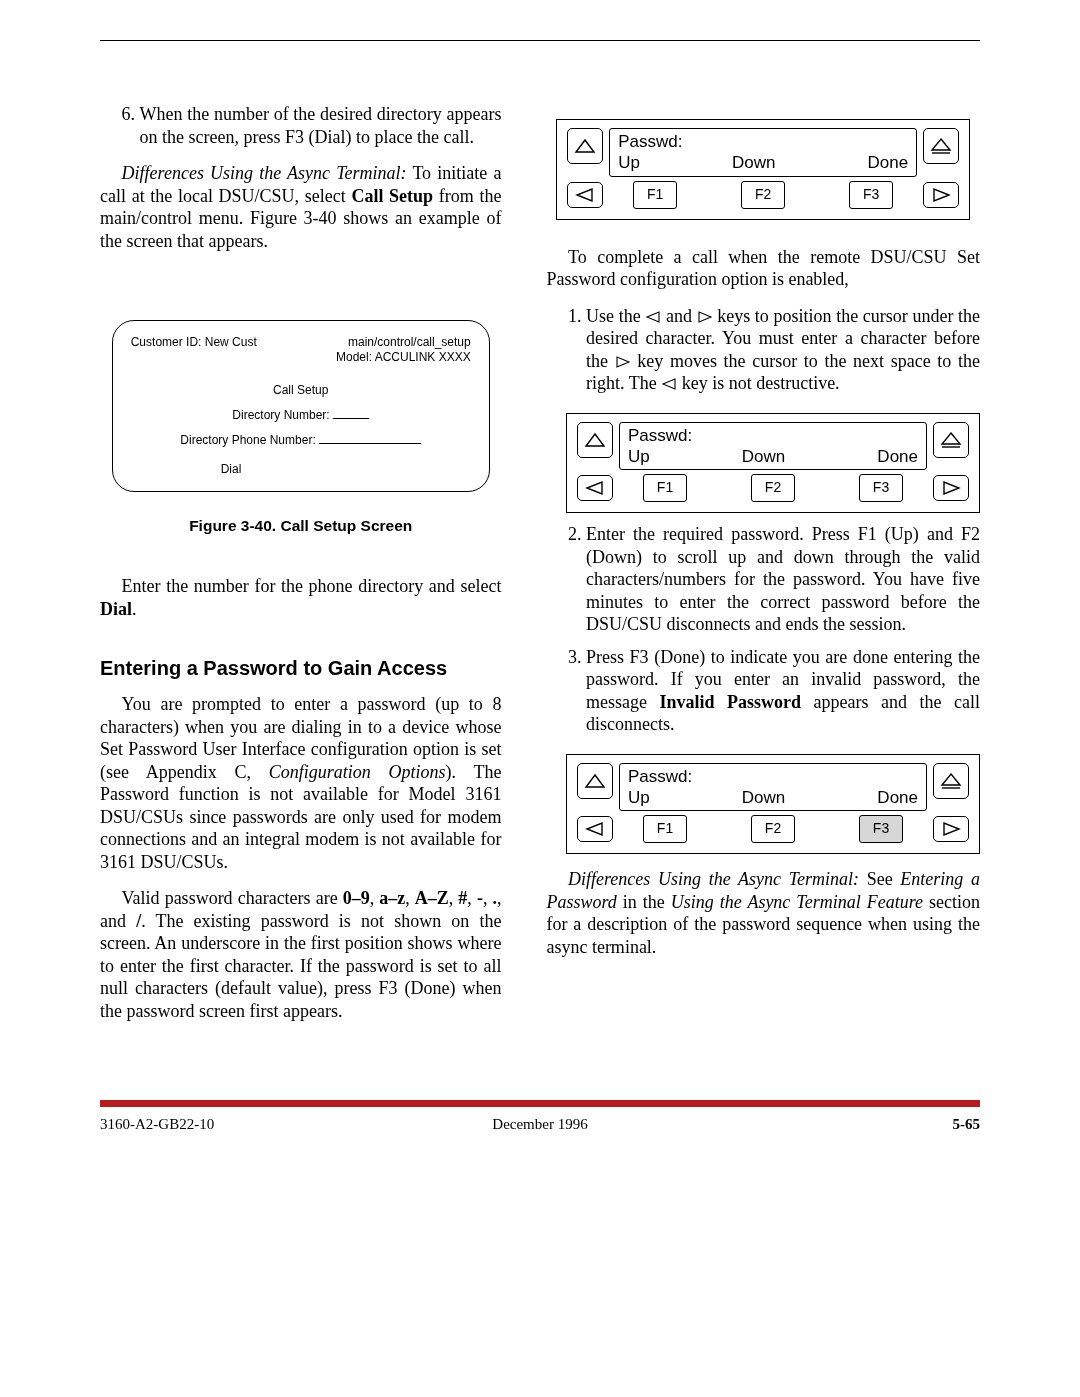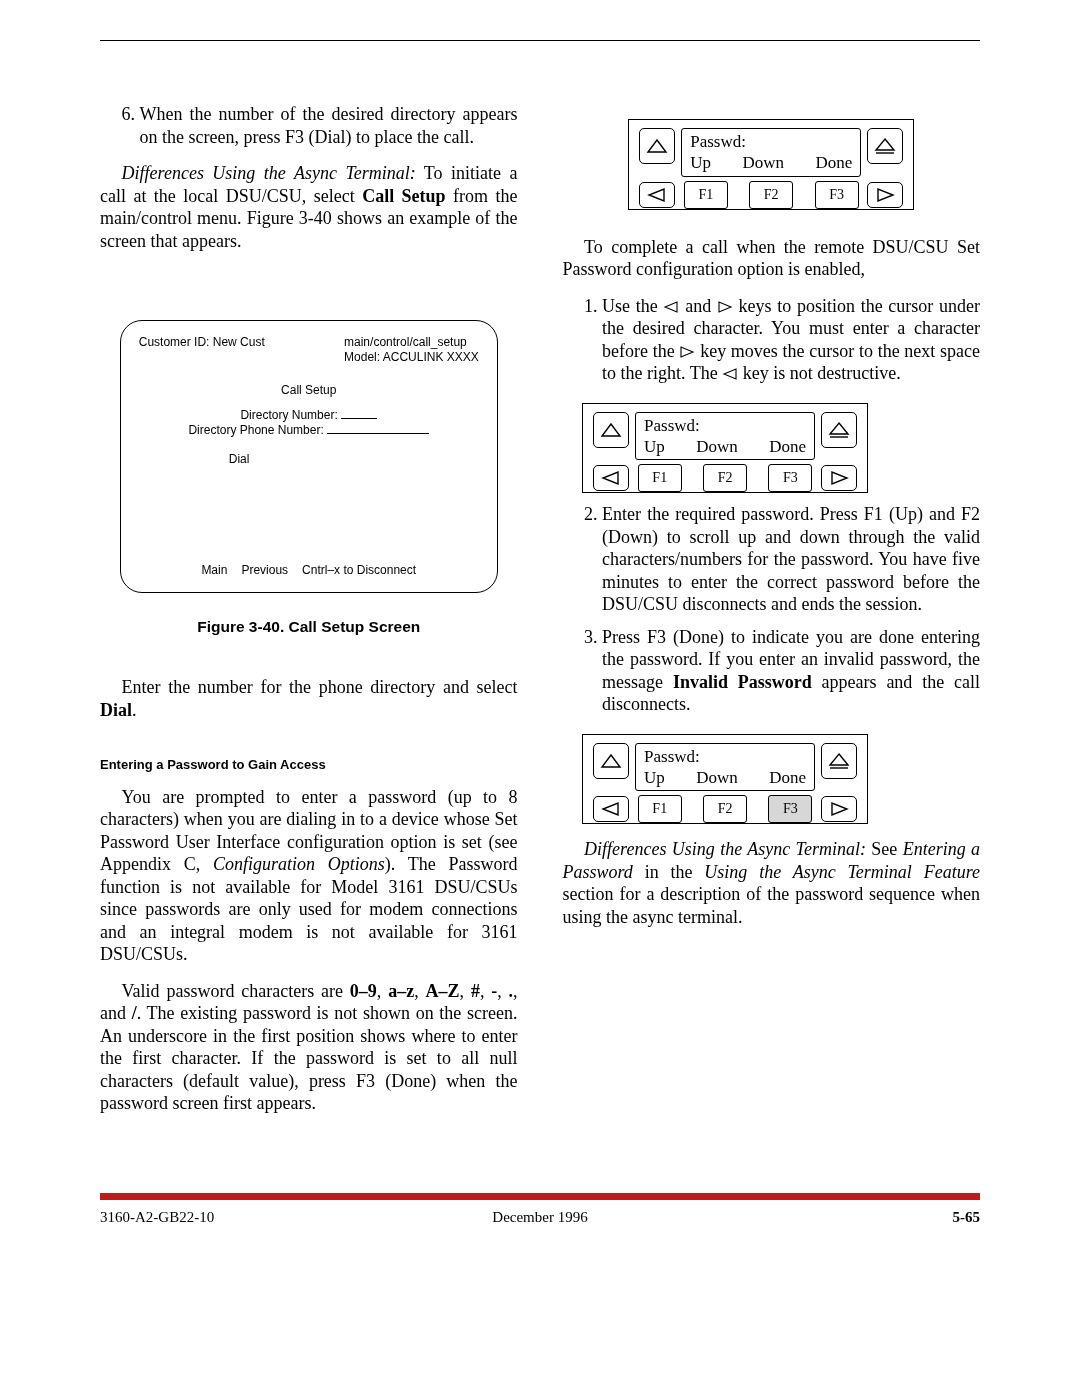--- a/index.html
+++ b/index.html
@@ -73,32 +73,32 @@
   .fig-caption {
     text-align: center;
     font-family: Arial, Helvetica, sans-serif;
     font-weight: bold;
     font-size: 15.5px;
     margin: 24px 0 40px 0;
   }
   h3.section {
     font-family: Arial, Helvetica, sans-serif;
     font-weight: bold;
-    font-size: 13px;
+    font-size: 20px;
     margin: 36px 0 12px 0;
   }
 
   .lcd-panel {
-    width: 286px;
+    width: 414px;
     margin: 16px auto 26px auto;
     border: 1px solid #000;
-    font-family: Liberation Serif, serif;
+    font-family: Liberation Sans, sans-serif;
     font-size: 16px;
     box-sizing: border-box;
-    padding: 8px 10px 0 10px;
+    padding: 8px 10px 10px 10px;
   }
   .lcd-top {
     display: flex;
     align-items: stretch;
     gap: 6px;
     margin-bottom: 4px;
   }
   .lcd-key {
     width: 36px; height: 36px;
     border: 1px solid #000;
@@ -199,40 +199,35 @@
         <li>When the number of the desired directory appears on the screen, press F3 (Dial) to place the call.</li>
       </ol>
 
       <p class="body-para indent">
         <span class="italic">Differences Using the Async Terminal:</span><span> To initiate a call at the local DSU/CSU, select </span><span class="bold">Call Setup</span><span> from the main/control menu. Figure 3-40 shows an example of the screen that appears.</span>
       </p>
 
       <div class="fig-box">
         <div class="fig-row">
           <span>Customer ID: New Cust</span>
-          <span style="text-align:left">
+          <span style="text-align:right">
             <span style="display:block">main/control/call_setup</span>
             <span style="display:block">Model: ACCULINK XXXX</span>
           </span>
         </div>
         <div class="fig-center">Call Setup</div>
-        <div style="text-align:center;">
+        <div style="text-align:center;margin-bottom:10px">
           <span>Directory Number:</span>
           <span class="fig-line" style="width:36px"></span>
         </div>
         <div style="text-align:center;margin-bottom:14px">
           <span>Directory Phone Number:</span>
           <span class="fig-line" style="width:102px"></span>
         </div>
         <div style="margin-left:90px">Dial</div>
-        <div class="fig-bottom">
-          <span>Main</span>
-          <span>Previous</span>
-          <span>Cntrl–x to Disconnect</span>
-        </div>
       </div>
 
       <div class="fig-caption">Figure 3-40.  Call Setup Screen</div>
 
       <p class="body-para indent">
         <span>Enter the number for the phone directory and select </span><span class="bold">Dial</span>.
       </p>
 
       <h3 class="section">Entering a Password to Gain Access</h3>
 

